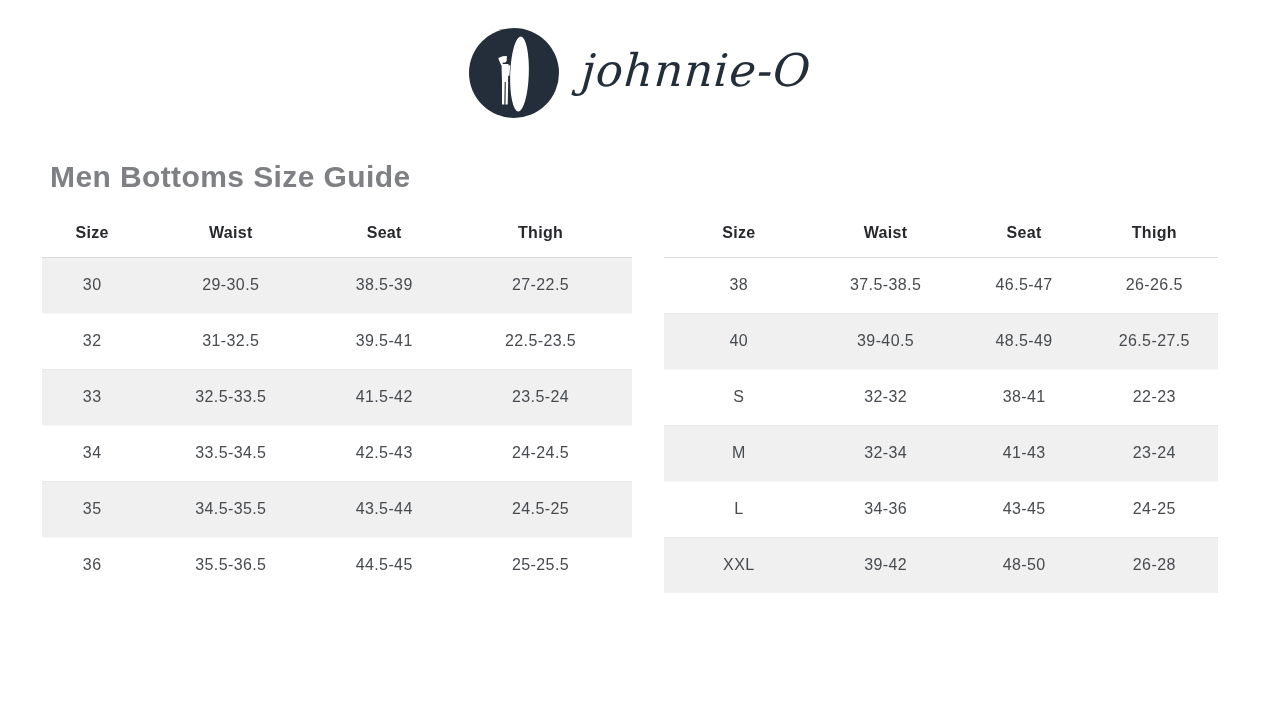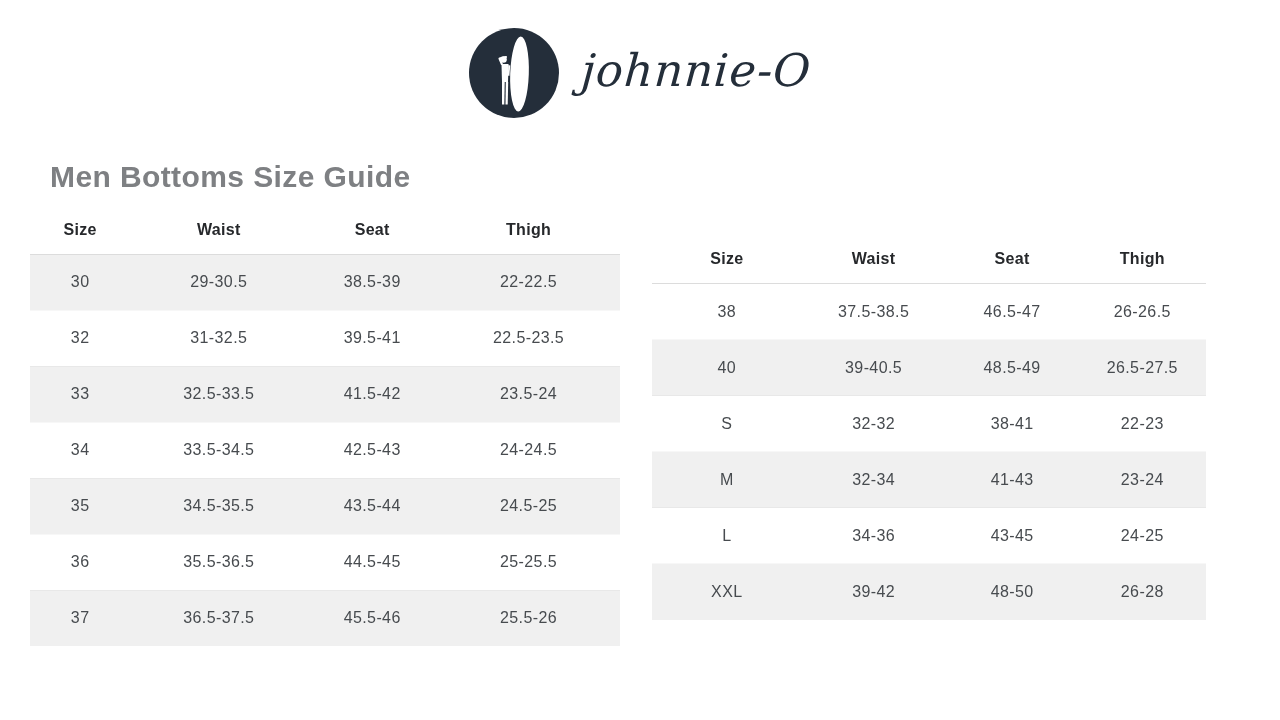--- a/index.html
+++ b/index.html
@@ -37,22 +37,22 @@
     font-size: 30px;
     line-height: 30px;
     font-weight: bold;
     color: #7e8083;
     letter-spacing: 0.4px;
   }
 
   
   .tables {
     display: flex;
-    align-items: center;
-    padding-left: 30px;
+    align-items: flex-end;
+    padding-left: 42px;
     gap: 32px;
     margin-top: 14px;
   }
   table.size-table {
     border-collapse: collapse;
     table-layout: fixed;
     border-spacing: 0;
   }
   .table-left  { width: 590px; }
   .table-right { width: 554px; margin-top: 3px; }
@@ -122,21 +122,21 @@
           <th>Waist</th>
           <th>Seat</th>
           <th>Thigh</th>
         </tr>
       </thead>
       <tbody>
           <tr>
             <td>30</td>
             <td>29-30.5</td>
             <td>38.5-39</td>
-            <td>22-22.5</td>
+            <td>27-22.5</td>
           </tr>
           <tr>
             <td>32</td>
             <td>31-32.5</td>
             <td>39.5-41</td>
             <td>22.5-23.5</td>
           </tr>
           <tr>
             <td>33</td>
             <td>32.5-33.5</td>
@@ -153,26 +153,20 @@
             <td>35</td>
             <td>34.5-35.5</td>
             <td>43.5-44</td>
             <td>24.5-25</td>
           </tr>
           <tr>
             <td>36</td>
             <td>35.5-36.5</td>
             <td>44.5-45</td>
             <td>25-25.5</td>
-          </tr>
-          <tr>
-            <td>37</td>
-            <td>36.5-37.5</td>
-            <td>45.5-46</td>
-            <td>25.5-26</td>
           </tr>
         </tbody>
     </table>
 
     <table class="size-table table-right">
       <colgroup>
         <col style="width:27%">
           <col style="width:26%">
           <col style="width:24%">
           <col style="width:23%">

